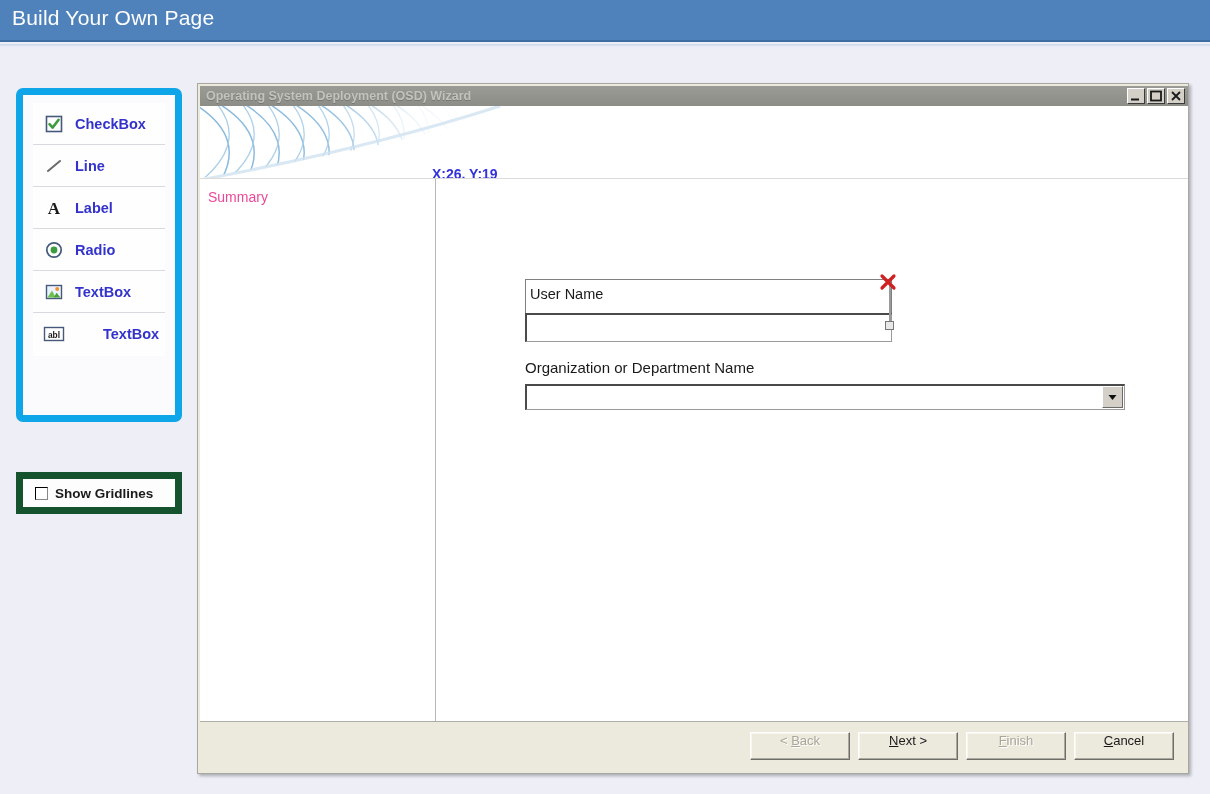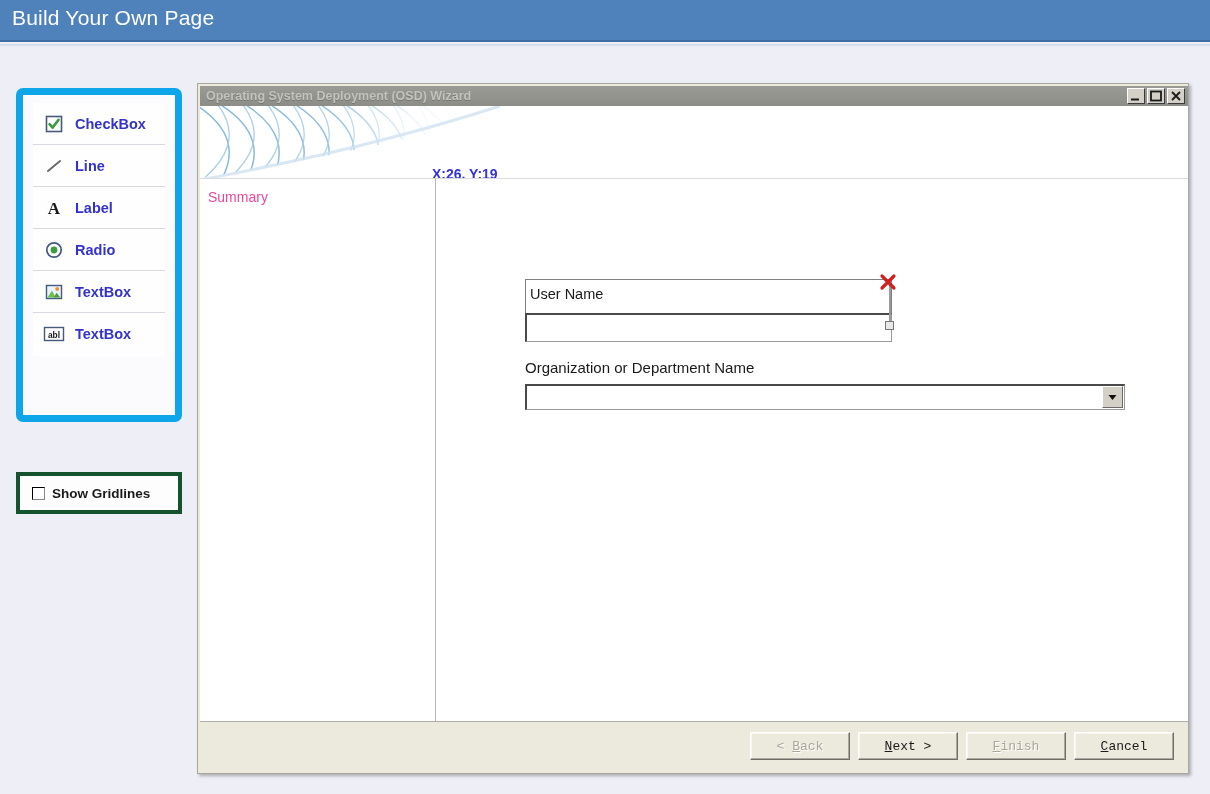--- a/index.html
+++ b/index.html
@@ -46,38 +46,38 @@
   .tool-item {
     position: relative;
     margin: 0 10px;
     height: 42px;
     background: #fefefe;
     border-bottom: 1px solid #d9d9e2;
     display: flex; align-items: center;
     box-shadow: 0 1px 0 #ffffff;
   }
   #toolbox .tool-item:first-child { margin-top: 8px; }
-  #toolbox .tool-item:last-child { border-bottom: none; }
+  #toolbox .tool-item:last-child { border-bottom: none; gap: 28px; }
   .tool-icon {
     width: 22px; height: 22px;
     margin-left: 10px; margin-right: 10px;
     flex: 0 0 22px;
     display: flex; align-items: center; justify-content: center;
   }
   .tool-label {
     font-size: 14.5px; color: #3333cc; font-weight: bold;
     white-space: nowrap;
   }
 
   
   #gridlines-box {
     position: absolute; left: 16px; top: 472px;
     width: 166px; height: 42px;
     background: #fdfdfe;
-    border: 4px solid #14532d;
+    border: 7px solid #14532d;
     display: flex; align-items: center;
   }
   #gridlines-check {
     width: 13px; height: 13px;
     border: 1px solid #000;
     border-right-color: #888; border-bottom-color: #888;
     background: #fff;
     margin-left: 12px; margin-right: 7px;
     flex: 0 0 13px;
   }
@@ -245,23 +245,23 @@
     position: absolute; right: 14px; top: 10px;
     display: flex; gap: 8px;
   }
   .wiz-btn {
     width: 100px; height: 28px;
     background: #ece9dd;
     border: 1px solid #ffffff;
     border-right-color: #6e6e66; border-bottom-color: #6e6e66;
     box-shadow: inset -1px -1px 0 #a9a9a1, inset 1px 1px 0 #f8f6ee;
     font-size: 13px;
-    font-family: Liberation Mono, monospace;
+    font-family: Liberation Sans, sans-serif;
     color: #1a1a1a;
-    display: flex; align-items: center; justify-content: center;
+    display: flex; align-items: flex-start; justify-content: center;
     white-space: nowrap;
     cursor: default;
   }
   .wiz-btn.disabled { color: #a9a69a; text-shadow: 1px 1px 0 #ffffff; }
   .wiz-btn u { text-decoration: underline; }
 </style>
 </head>
 <body>
 
 <div id="page">

